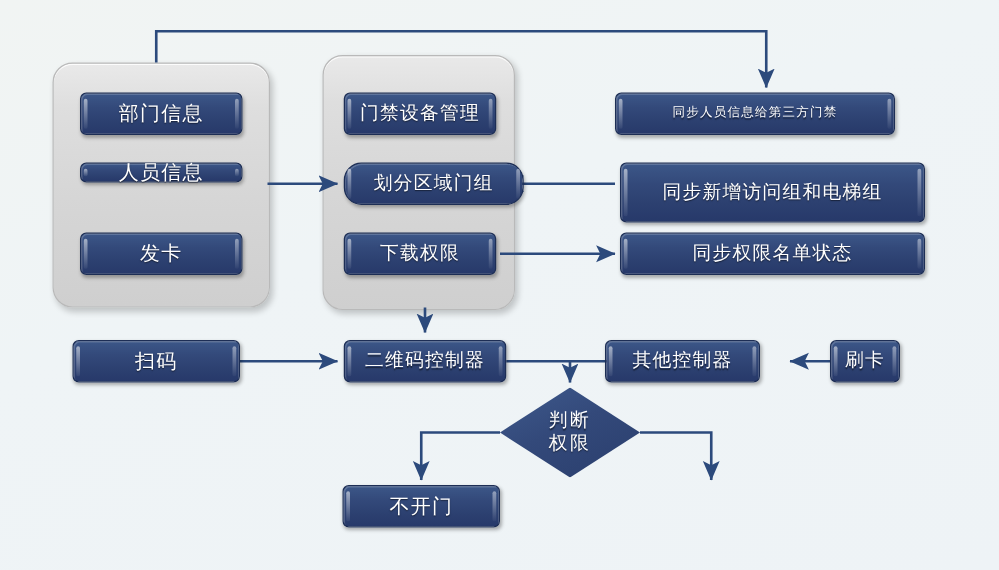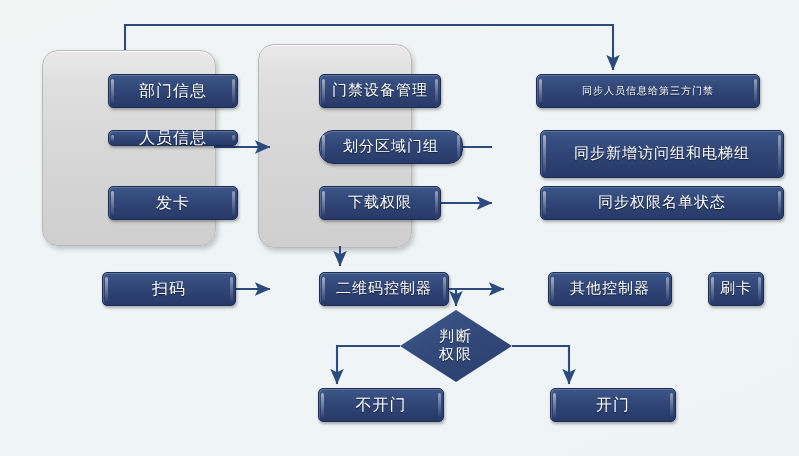--- a/index.html
+++ b/index.html
@@ -35,21 +35,20 @@
     box-shadow: 1px 2px 3px rgba(0,0,0,0.30), inset 1px 1px 0 rgba(255,255,255,0.18);
     color: #ffffff;
     display: flex;
     align-items: center;
     justify-content: center;
     text-align: center;
     letter-spacing: 1px;
     text-shadow: 0 1px 1px rgba(0,0,0,0.55);
     line-height: 1.15;
     white-space: nowrap;
-    margin-left: 44px;
   }
   .node::before {
     
     content: "";
     position: absolute;
     left: 2px; top: 4px; bottom: 4px;
     width: 3px;
     border-radius: 2px;
     background: linear-gradient(180deg, rgba(255,255,255,0.55), rgba(255,255,255,0.05));
     pointer-events: none;
@@ -134,25 +133,24 @@
   <div class="node" id="n-device_management" style="left: 275px; top: 74px; width: 122px; height: 34px; font-size: 15px;">门禁设备管理</div>
   <div class="node" id="n-zone_door_group" style="left: 275px; top: 130px; width: 144px; height: 34px; font-size: 15px; border-radius: 14px;">划分区域门组</div>
   <div class="node" id="n-download_permission" style="left: 275px; top: 186px; width: 122px; height: 34px; font-size: 15px;">下载权限</div>
 
   <div class="node" id="n-sync_person_third" style="left: 492px; top: 74px; width: 224px; height: 34px; font-size: 10px;">同步人员信息给第三方门禁</div>
   <div class="node" id="n-sync_visit_elevator" style="left: 496px; top: 130px; width: 244px; height: 48px; font-size: 15px;">同步新增访问组和电梯组</div>
   <div class="node" id="n-sync_permission_status" style="left: 496px; top: 186px; width: 244px; height: 34px; font-size: 15px;">同步权限名单状态</div>
 
   <div class="node" id="n-scan_code" style="left: 58px; top: 272px; width: 134px; height: 34px; font-size: 16px;">扫码</div>
   <div class="node" id="n-qr_controller" style="left: 275px; top: 272px; width: 130px; height: 34px; font-size: 15px;">二维码控制器</div>
-  <div class="node" id="n-other_controller" style="left: 504px; top: 272px; width: 124px; height: 34px; font-size: 15px;">其他控制器</div>
+  <div class="node" id="n-other_controller" style="left: 484px; top: 272px; width: 124px; height: 34px; font-size: 15px;">其他控制器</div>
   <div class="node" id="n-swipe_card" style="left: 664px; top: 272px; width: 56px; height: 34px; font-size: 15px;">刷卡</div>
 
   <div class="node" id="n-no_open_door" style="left: 274px; top: 388px; width: 126px; height: 34px; font-size: 16px;">不开门</div>
-  <div class="node" id="n-open_door" style="left: 506px; top: 388px; width: 126px; height: 34px; font-size: 16px;">开门</div>
 
   <div class="diamond-wrap" id="decision-node" style="left: 400px; top: 310px; width: 112px; height: 72px; text-align: right;">
     <div class="diamond-shape"></div>
     <div class="diamond-label" style="font-size: 15px;">
       <span>判断</span>
       <span>权限</span>
     </div>
   </div>
 
 </div>

